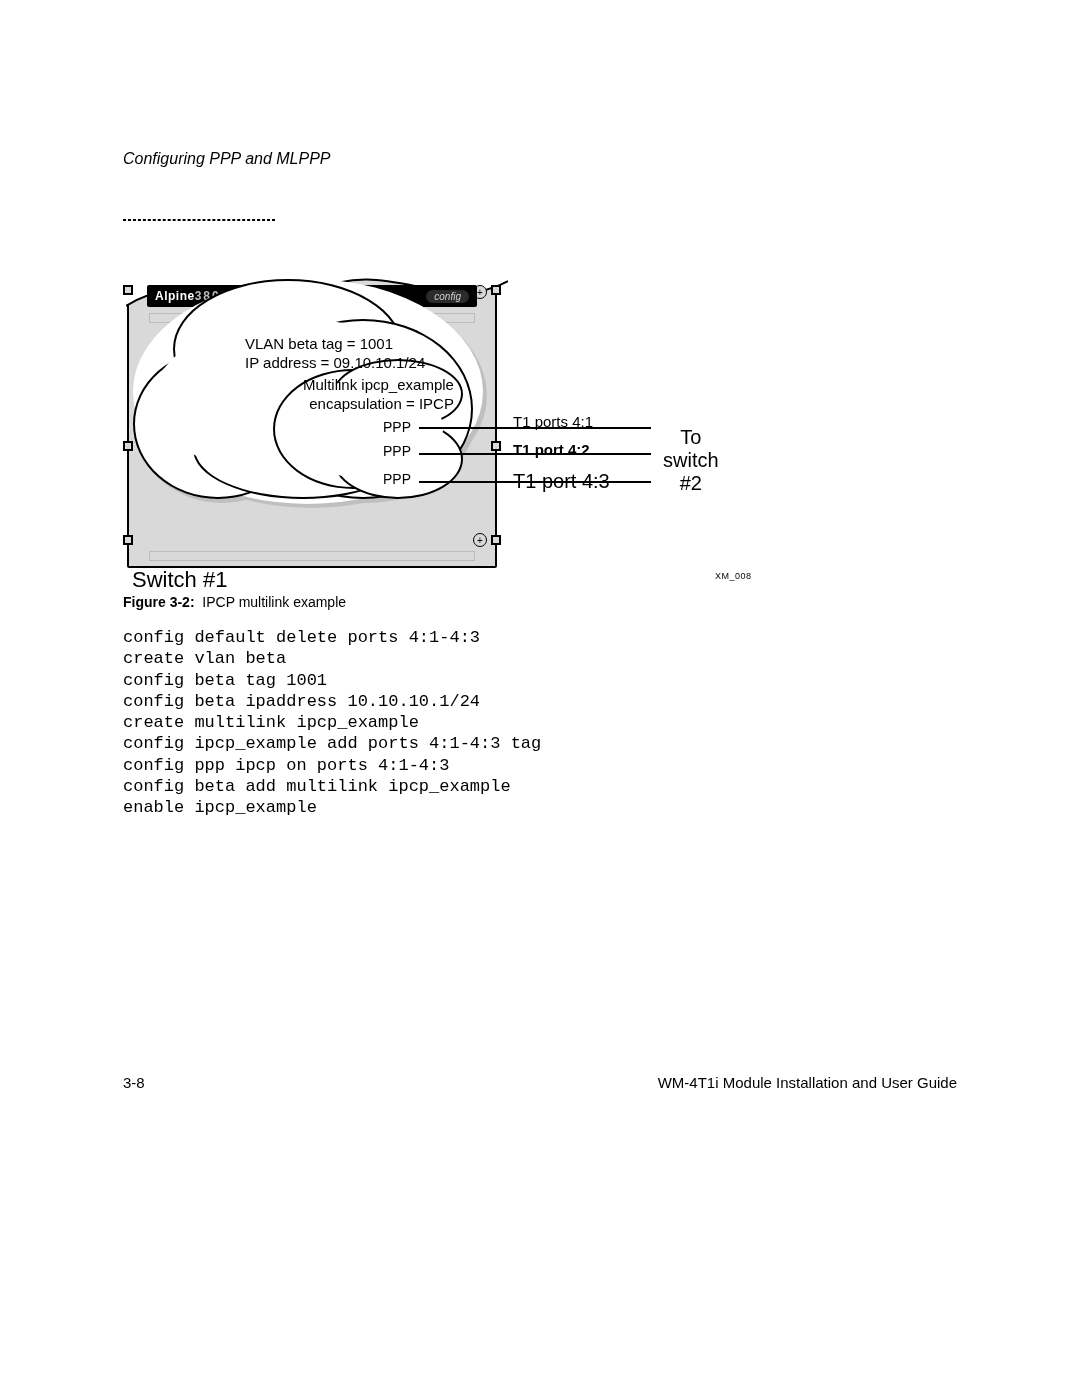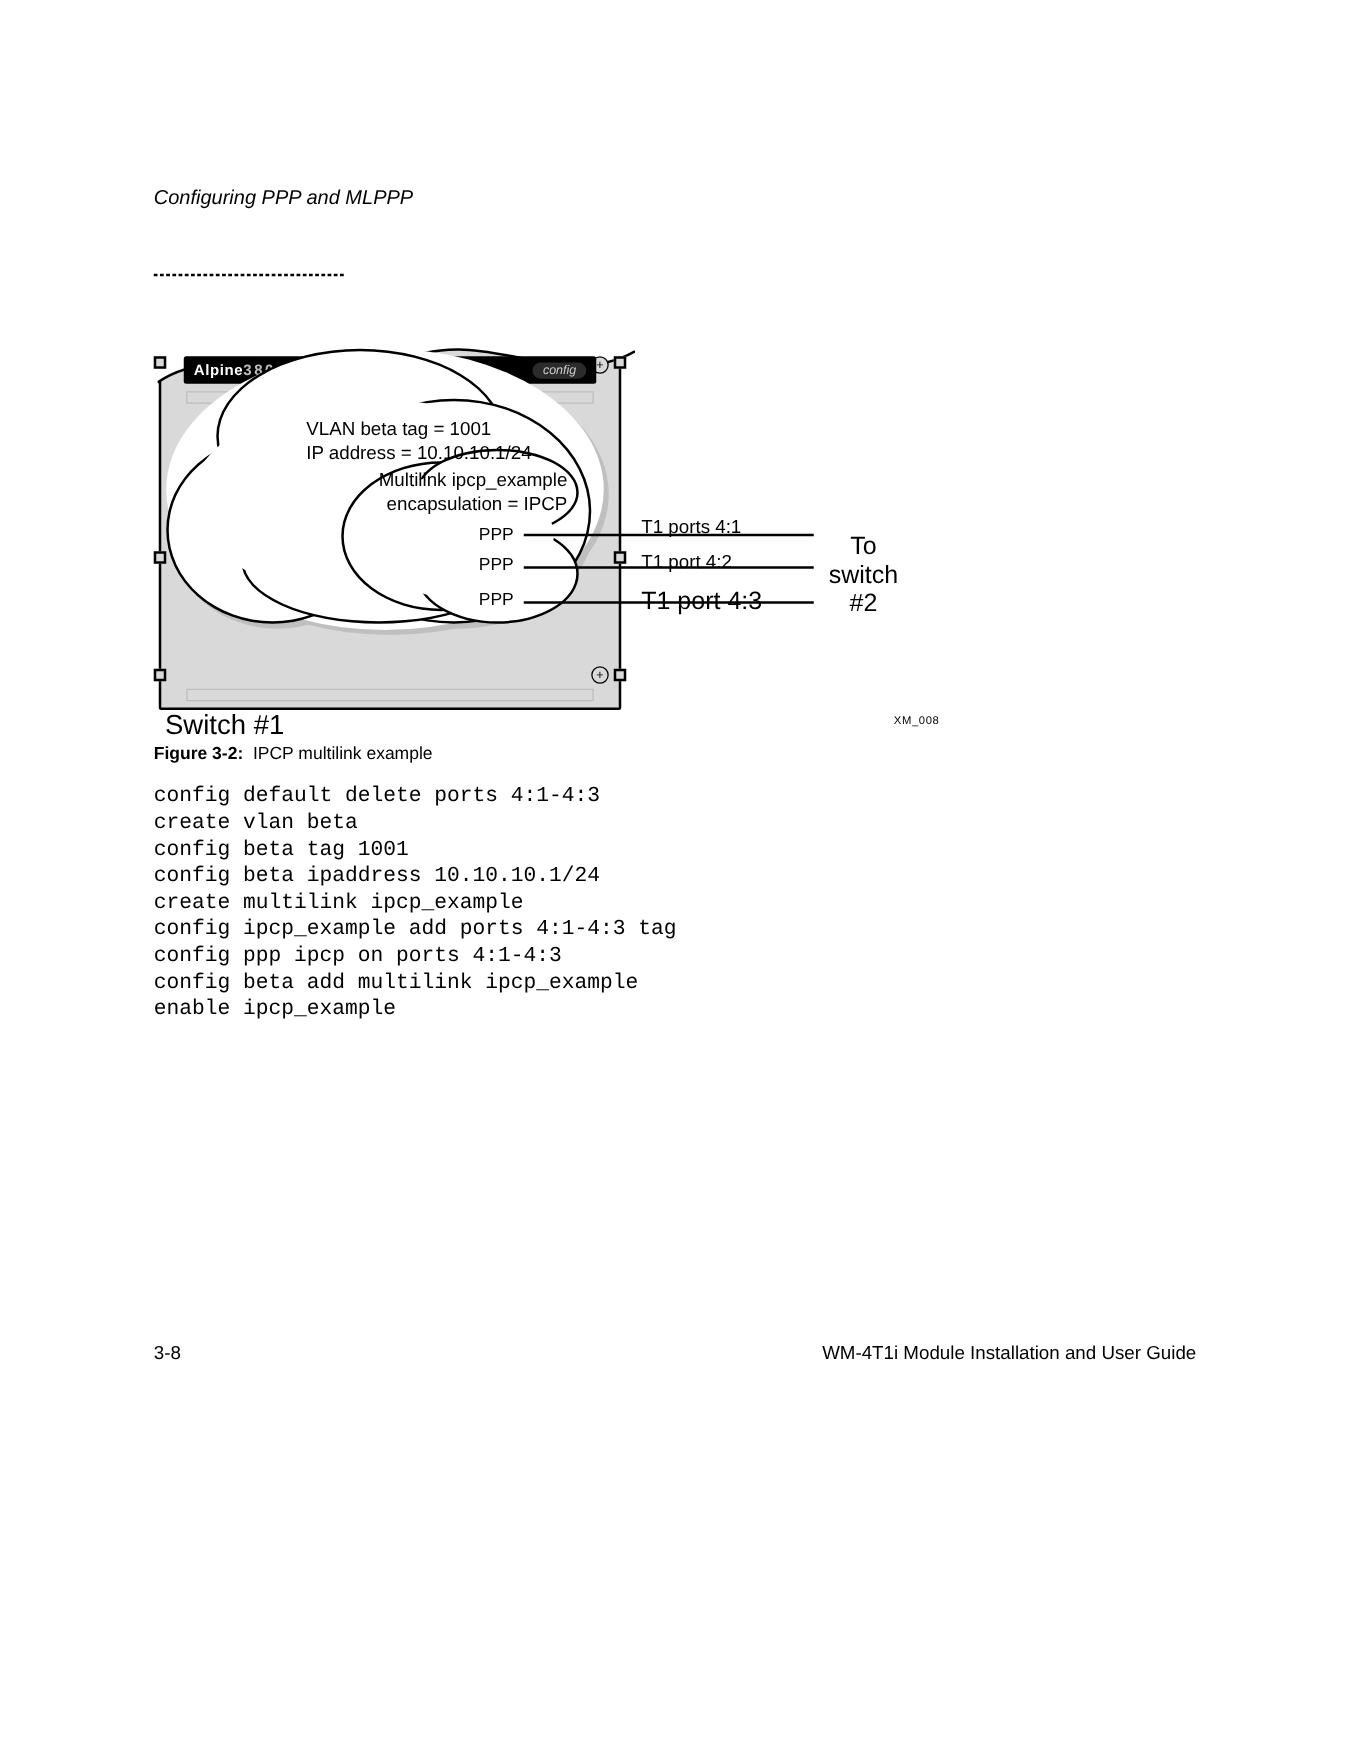--- a/index.html
+++ b/index.html
@@ -177,21 +177,21 @@
     font-size: 15px;
     line-height: 1.25;
     white-space: nowrap;
   }
   .vlan-label { left: 122px; top: 116px; }
   .multilink-label { left: 180px; top: 157px; text-align: right; }
   .ppp1 { left: 260px; top: 200px; font-size: 14px; }
   .ppp2 { left: 260px; top: 224px; font-size: 14px; }
   .ppp3 { left: 260px; top: 252px; font-size: 14px; }
   .port1 { left: 390px; top: 194px; font-size: 15px; }
-  .port2 { left: 390px; top: 222px; font-size: 15px; }
+  .port2 { left: 390px; top: 222px; font-size: 15px; font-weight: bold; }
   .port3 { left: 390px; top: 250px; font-size: 20px; }
   .to-switch {
     position: absolute;
     left: 540px;
     top: 207px;
     font-size: 20px;
     text-align: center;
     line-height: 1.15;
   }
   .switch-name {
@@ -307,21 +307,21 @@
 
     <div class="dashed d1"></div>
     <div class="dashed d2"></div>
 
     <div class="line l1"></div>
     <div class="line l2"></div>
     <div class="line l3"></div>
 
     <div class="dlabel vlan-label">
       <span>VLAN beta   tag = 1001</span><br>
-      <span>IP address = 10.10.10.1/24</span>
+      <span>IP address = 09.10.10.1/24</span>
     </div>
     <div class="dlabel multilink-label">
       <span>Multilink ipcp_example</span><br>
       <span>encapsulation = IPCP</span>
     </div>
 
     <div class="dlabel ppp1">PPP</div>
     <div class="dlabel ppp2">PPP</div>
     <div class="dlabel ppp3">PPP</div>
 

